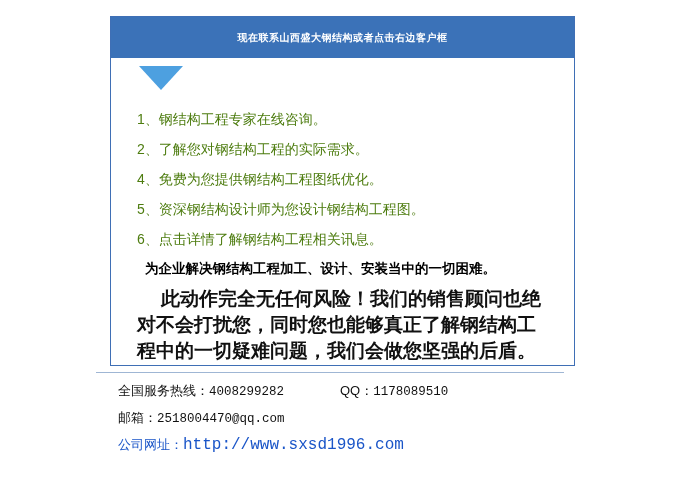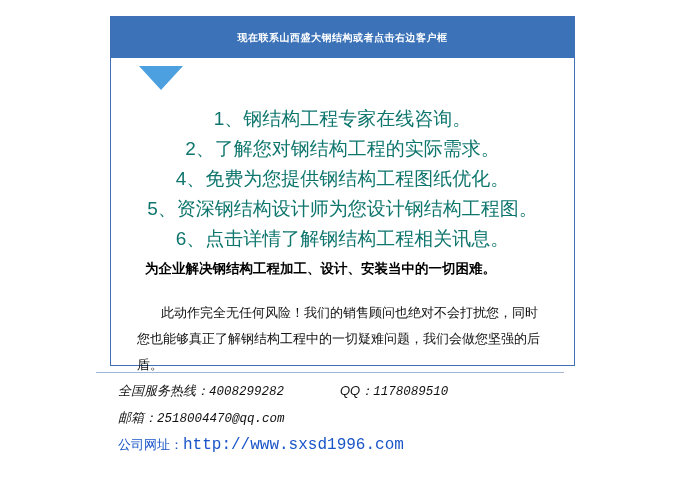--- a/index.html
+++ b/index.html
@@ -52,42 +52,42 @@
     height: 0;
     border-left: 22px solid transparent;
     border-right: 22px solid transparent;
     border-top: 24px solid #4da0e0;
   }
   .card-body {
     padding: 6px 26px 0 26px;
     box-sizing: border-box;
   }
   .line {
-    font-size: 19px;
-    color: #0f766e;
+    font-size: 14px;
+    color: #4d7c0f;
     line-height: 30px;
     white-space: nowrap;
-    text-align: center;
   }
   .line-bold {
     font-size: 13.5px;
     color: #000000;
     font-weight: bold;
     line-height: 32px;
     padding-left: 8px;
     white-space: nowrap;
     font-family: Liberation Mono, monospace;
   }
   .para {
-    font-size: 13px;
+    font-size: 19px;
     color: #111111;
     line-height: 26px;
     text-indent: 24px;
-    margin-top: 14px;
+    margin-top: 0;
     padding-right: 4px;
+    font-weight: bold;
   }
   
   .contact {
     position: absolute;
     left: 96px;
     top: 378px;
     width: 480px;
   }
   .contact-sep {
     position: absolute;
@@ -104,21 +104,20 @@
     line-height: 24px;
     padding-left: 22px;
   }
   .contact-row {
     display: flex;
     align-items: baseline;
     line-height: 25px;
     padding-left: 22px;
     font-size: 13px;
     color: #111111;
-    font-style: italic;
   }
   .contact-row .c1 {
     width: 222px;
     white-space: nowrap;
   }
   .contact-row .c2 {
     white-space: nowrap;
   }
   .mono {
     font-family: "Liberation Mono", monospace;

